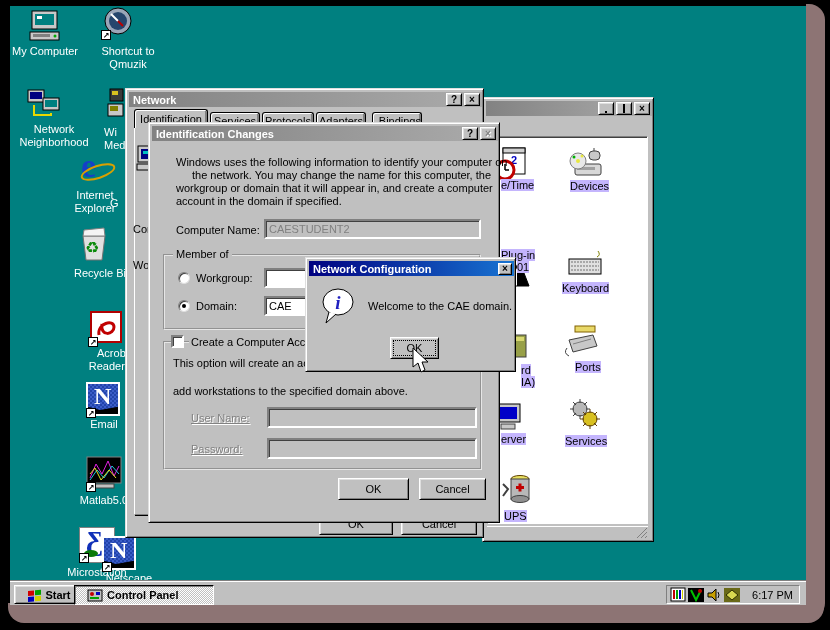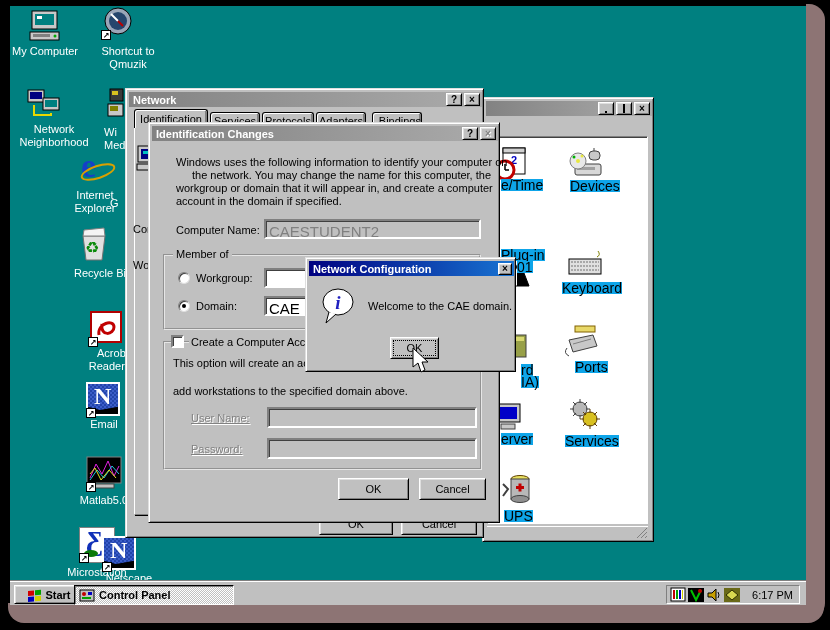--- a/index.html
+++ b/index.html
@@ -22,21 +22,21 @@
        display:flex;align-items:center;justify-content:center;
        font:700 10px "Liberation Sans",sans-serif;line-height:10px;box-sizing:border-box;}
   .tbn.dis{color:#818181;text-shadow:1px 1px 0 #fff;}
   .ming{width:6px;height:2px;background:#000;margin-top:7px;}
   .maxg{width:7px;height:6px;border:1px solid #000;border-top:2px solid #000;}
   .btn{position:absolute;background:#c0c0c0;border:1px solid;border-color:#fff #000 #000 #fff;
        box-shadow:inset 1px 1px 0 #dfdfdf, inset -1px -1px 0 #808080;
        display:flex;align-items:center;justify-content:center;font-size:11px;}
   .field{position:absolute;background:#fff;border:2px solid;border-color:#808080 #fff #fff #808080;
          box-shadow:inset 1px 1px 0 #404040;padding:2px 0 0 3px;box-sizing:border-box;
-         font-size:15px;white-space:nowrap;overflow:hidden;}
+         font-size:11px;white-space:nowrap;overflow:hidden;}
   .field.dis{background:#c0c0c0;color:#808080;}
   .grp{position:absolute;border:2px groove #e6e6e6;}
   .glabel{position:absolute;top:-8px;left:8px;background:#c0c0c0;padding:0 3px;line-height:13px;}
   .dtext{color:#828282;text-shadow:1px 1px 0 #fff;}
   .radio{position:absolute;width:12px;height:12px;border-radius:50%;background:#fff;
          border:1px solid;border-color:#808080 #dfdfdf #dfdfdf #808080;box-shadow:inset 1px 1px 0 #404040;box-sizing:border-box;}
   .radio .dot{position:absolute;left:3px;top:3px;width:4px;height:4px;border-radius:50%;background:#000;}
   .chk{position:absolute;width:13px;height:13px;background:#fff;border:2px solid;
        border-color:#808080 #fff #fff #808080;box-shadow:inset 1px 1px 0 #404040;box-sizing:border-box;}
   .tab{position:absolute;height:16px;background:#c0c0c0;border:1px solid #000;border-bottom:none;
@@ -46,21 +46,21 @@
            box-shadow:1px 1px 0 #000;background:#c0c0c0;}
   .lbl{position:absolute;white-space:nowrap;font-size:11px;line-height:12px;}
   .dither{background-color:#c0c0c0;background-image:conic-gradient(#fff 25%,rgba(0,0,0,0) 0 50%,#fff 0 75%,rgba(0,0,0,0) 0);background-size:2px 2px;}
 
   
   .dico{position:absolute;color:#fff;text-align:center;font-size:11px;line-height:13px;}
   .dlabel{position:absolute;color:#fff;font-size:11px;line-height:13px;white-space:nowrap;}
   .ctr{text-align:center;}
   .shcut{position:absolute;left:0;bottom:0;width:10px;height:10px;background:#fff;border:1px solid #000;
          font:700 8px "DejaVu Sans",sans-serif;line-height:9px;text-align:center;color:#000;box-sizing:border-box;}
-  .cplabel{position:absolute;font-size:14px;line-height:12px;white-space:nowrap;background:#0ea5e9;}
+  .cplabel{position:absolute;font-size:11px;line-height:12px;white-space:nowrap;background:#c4b5fd;}
   .nsq{position:relative;width:30px;height:30px;border:2px solid #fff;box-sizing:content-box;
        background-color:#2244aa;background-image:conic-gradient(#3a5cc8 25%,rgba(0,0,0,0) 0 50%,#3a5cc8 0 75%,rgba(0,0,0,0) 0);background-size:4px 4px;overflow:hidden;}
   .nsq .N{position:absolute;left:6px;top:-1px;color:#fff;font:700 24px "Liberation Serif",serif;}
   .nsq .wave{position:absolute;left:0;bottom:0;width:100%;height:9px;background:#000;
              clip-path:polygon(0 100%,0 20%,40% 55%,100% 20%,100% 100%);}
 </style>
 </head>
 <body>
 
 <div id="stage">
@@ -425,21 +425,21 @@
               <g transform="skewY(-5) translate(0,1)">
                 <rect x="1" y="2" width="6" height="5" fill="#d00000"></rect>
                 <rect x="8" y="2" width="6" height="5" fill="#00a000"></rect>
                 <rect x="1" y="8" width="6" height="5" fill="#0000c0"></rect>
                 <rect x="8" y="8" width="6" height="5" fill="#d0d000"></rect>
               </g>
             </svg>
         </span>
         <span>Start</span>
       </button>
-      <button class="btn dither" style="left:64px;top:3px;width:160px;height:20px;justify-content:flex-start;gap:4px;padding-left:4px;font-weight:700;border-color:#000 #fff #fff #000;box-shadow:inset 1px 1px 0 #808080;">
+      <button class="btn dither" style="left:64px;top:3px;width:140px;height:20px;justify-content:flex-start;gap:4px;padding-left:12px;font-weight:700;border-color:#000 #fff #fff #000;box-shadow:inset 1px 1px 0 #808080;">
         <span style="display:flex;">
           <svg width="16" height="14">
               <rect x="1" y="2" width="14" height="11" fill="#c0c0c0" stroke="#000"></rect>
               <circle cx="5" cy="6" r="2" fill="#c00000"></circle>
               <rect x="9" y="4" width="4" height="3" fill="#0000c0"></rect>
               <rect x="3" y="9" width="9" height="2" fill="#00a000"></rect>
             </svg>
         </span>
         <span>Control Panel</span>
       </button>

